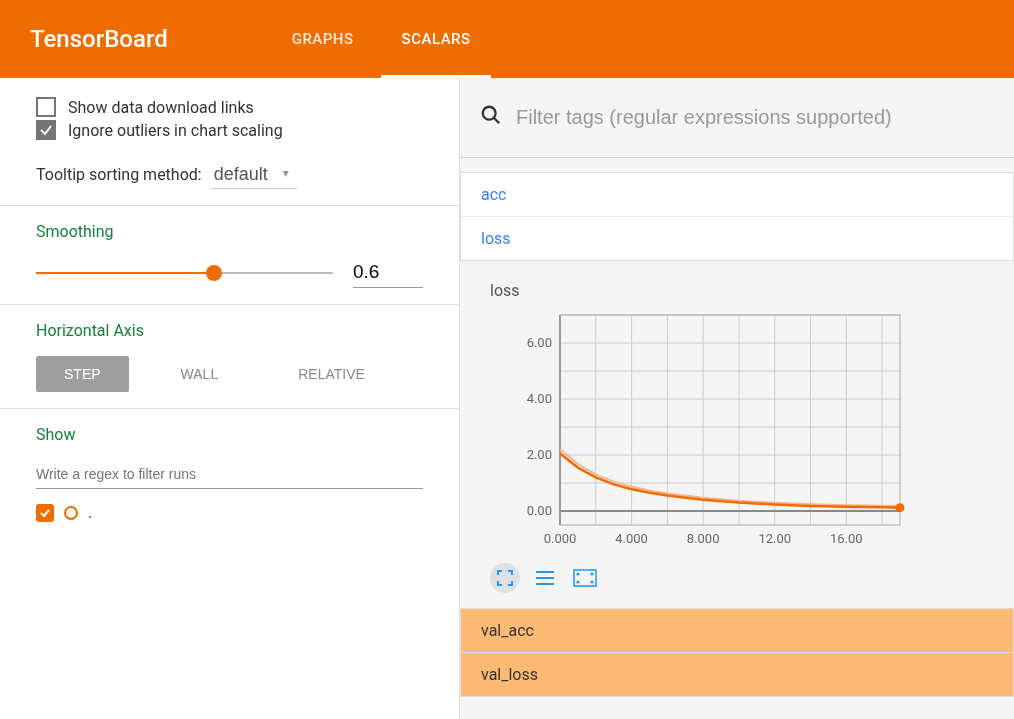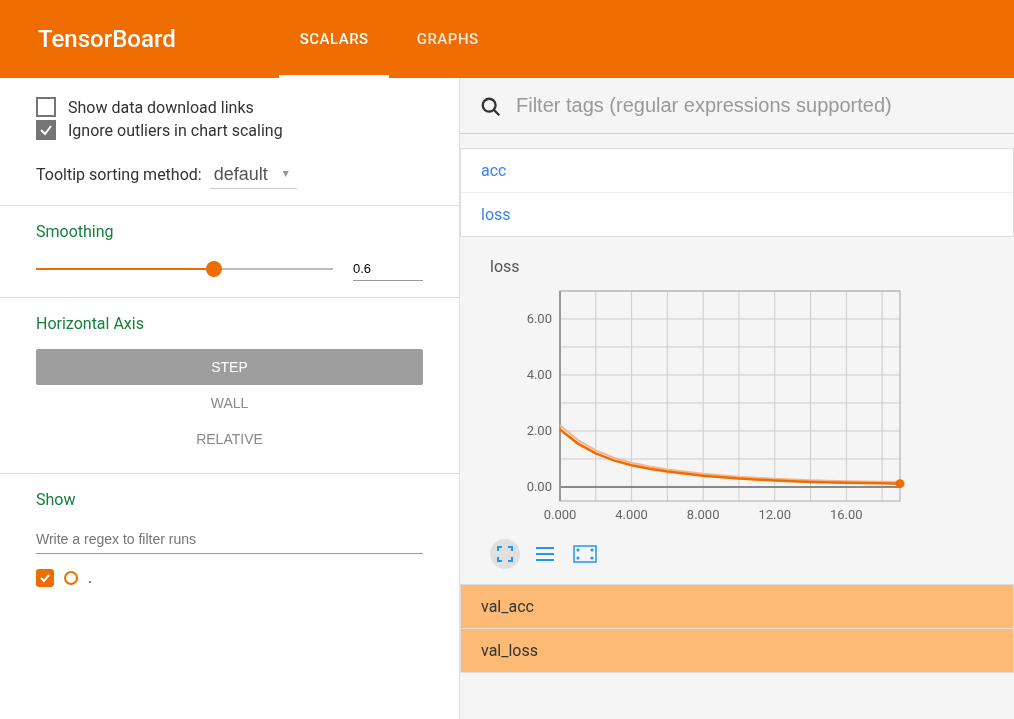--- a/index.html
+++ b/index.html
@@ -1,17 +1,17 @@
 <!DOCTYPE html>
 <html><head>
 <meta charset="utf-8">
 <style>
 * { box-sizing: border-box; margin: 0; padding: 0; }
 body { font-family: Roboto, Arial, sans-serif; background: #f5f5f5; color: #333; width: 1014px; height: 719px; overflow: hidden; }
-.header { background: #ef6c00; height: 78px; display: flex; align-items: center; padding: 0 38px; }
+.header { background: #ef6c00; height: 78px; display: flex; align-items: center; padding: 0 30px; }
 .logo { color: #fff; font-size: 24px; font-weight: 500; margin-right: 100px; }
 .tabs { display: flex; height: 100%; align-items: stretch; }
 .tab { color: #fff; padding: 0 24px; display: flex; align-items: center; font-size: 15px; font-weight: 500; letter-spacing: 0.5px; cursor: pointer; position: relative; }
 .tab.active::after { content: ''; position: absolute; bottom: 0; left: 50%; transform: translateX(-50%); width: 110px; height: 3px; background: #fff; }
 .tab.inactive { opacity: 0.85; }
 .body { display: flex; height: calc(100% - 78px); }
 .sidebar { width: 460px; background: #fff; overflow-y: auto; border-right: 1px solid #e0e0e0; }
 .section { padding: 16px 36px; border-bottom: 1px solid #e0e0e0; }
 .checkbox-row { display: flex; align-items: center; margin: 3px 0; }
 .cb { width: 20px; height: 20px; border: 2px solid #757575; margin-right: 12px; display: flex; align-items: center; justify-content: center; cursor: pointer; }
@@ -23,30 +23,30 @@
 .sort-label { font-size: 16px; margin-right: 8px; }
 .select { border: none; border-bottom: 1px solid #ccc; font-size: 18px; color: #555; padding: 4px 28px 4px 4px; background: transparent; appearance: none; cursor: pointer; }
 .select-wrap { position: relative; }
 .select-wrap::after { content: '▾'; position: absolute; right: 8px; top: 6px; color: #999; font-size: 12px; pointer-events: none; }
 .section-title { font-size: 16px; color: #15803d; margin-bottom: 16px; }
 .slider-row { display: flex; align-items: center; gap: 20px; }
 .slider { flex: 1; position: relative; height: 20px; }
 .slider-track { position: absolute; top: 9px; left: 0; right: 0; height: 2px; background: #bbb; }
 .slider-fill { position: absolute; top: 9px; left: 0; height: 2px; background: #ef6c00; }
 .slider-thumb { position: absolute; top: 2px; width: 16px; height: 16px; border-radius: 50%; background: #ef6c00; transform: translateX(-50%); cursor: pointer; }
-.slider-val { width: 70px; border: none; border-bottom: 1px solid #999; font-size: 13px; padding: 4px 0; background: transparent; }
-.haxis-row { display: flex; gap: 0; flex-direction: column; }
+.slider-val { width: 70px; border: none; border-bottom: 1px solid #999; font-size: 19px; padding: 4px 0; background: transparent; }
+.haxis-row { display: flex; gap: 24px; }
 .haxis-btn { flex: 0 0 auto; padding: 10px 28px; border: none; background: transparent; font-size: 14px; font-weight: 500; color: #888; cursor: pointer; border-radius: 2px; }
 .haxis-btn.active { background: #9e9e9e; color: #fff; }
 .runs-filter { width: 100%; border: none; border-bottom: 1px solid #999; font-size: 14px; padding: 6px 0; background: transparent; margin-bottom: 14px; }
 .runs-row { display: flex; align-items: center; gap: 10px; }
 .run-cb { width: 18px; height: 18px; background: #ef6c00; border-radius: 3px; display: flex; align-items: center; justify-content: center; cursor: pointer; }
 .run-circle { width: 14px; height: 14px; border: 2px solid #ef6c00; border-radius: 50%; cursor: pointer; }
 .main { flex: 1; background: #f5f5f5; overflow-y: auto; }
-.filter-bar { display: flex; align-items: flex-end; padding: 10px 20px; border-bottom: 1px solid #ccc; }
+.filter-bar { display: flex; align-items: center; padding: 22px 20px; border-bottom: 1px solid #ccc; }
 .filter-input { flex: 1; border: none; background: transparent; font-size: 20px; color: #999; padding: 6px 8px; }
 .filter-input::placeholder { color: #999; }
 .tag-card { border: 1px solid #ddd; background: #fff; margin: 0 0 0 0; }
 .tag-header { padding: 12px 20px; font-size: 16px; color: #3b82f6; cursor: pointer; border-bottom: 1px solid #eee; }
 .tag-header:last-of-type { border-bottom: none; }
 .chart-wrap { padding: 20px 20px 16px 30px; }
 .chart-title { font-size: 16px; color: #555; margin-bottom: 10px; }
 .chart-svg { display: block; }
 .toolbar { display: flex; gap: 10px; margin-top: 8px; align-items: center; }
 .tool-btn { width: 30px; height: 30px; border: none; background: transparent; display: flex; align-items: center; justify-content: center; cursor: pointer; color: #2196f3; }
@@ -54,22 +54,22 @@
 .spacer { height: 14px; }
 .val-card { background: #fdba74; border: 1px solid #ddd; margin-top: -1px; }
 .val-header { padding: 12px 20px; font-size: 16px; color: #333; cursor: pointer; }
 </style>
 </head>
 <body>
 
 <div class="header">
   <div class="logo">TensorBoard</div>
   <div class="tabs">
+    <div class="tab inactive">GRAPHS</div>
     <div class="tab active">SCALARS</div>
-    <div class="tab inactive">GRAPHS</div>
   </div>
 </div>
 
 <div class="body">
   <div class="sidebar">
     <div class="section">
       <div class="checkbox-row">
         <div class="cb">
           
         </div>

